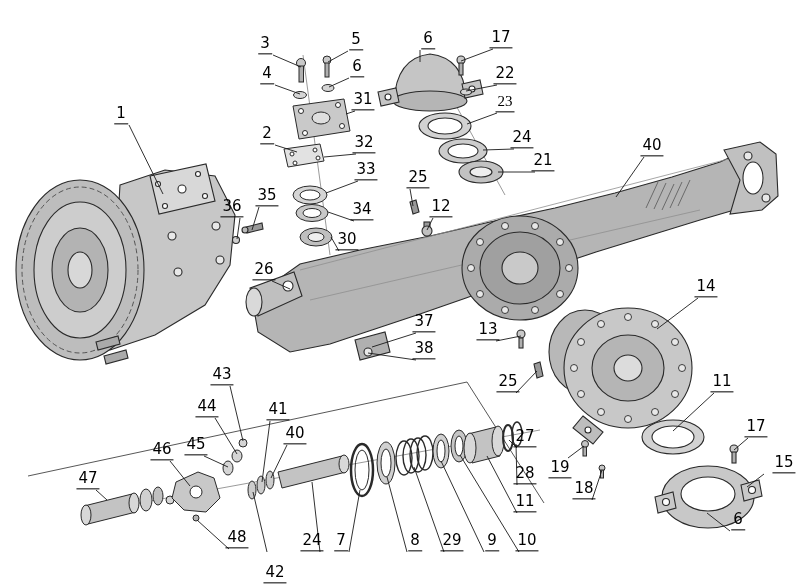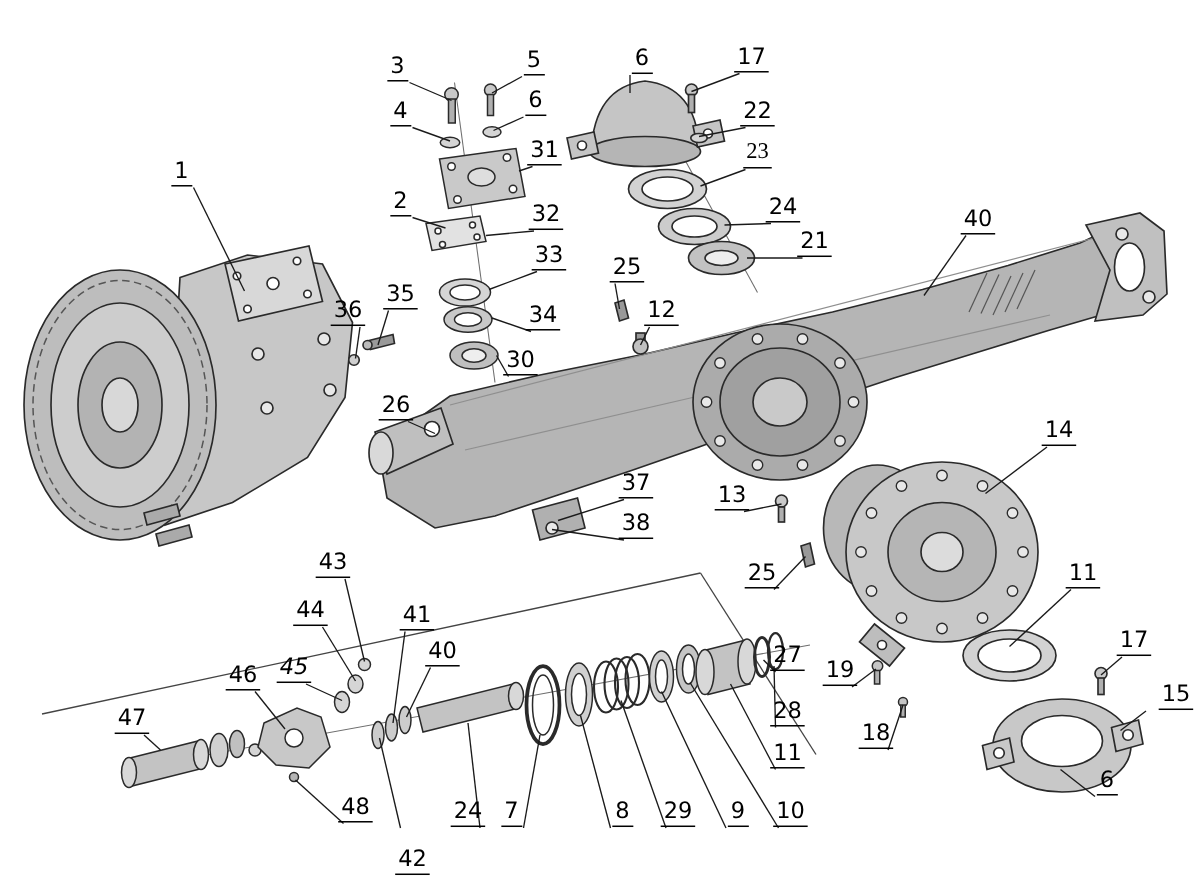--- a/index.html
+++ b/index.html
@@ -320,24 +320,24 @@
       <div class="callout" style="left: 424px; top: 325px;">37</div>
       <div class="callout" style="left: 488px; top: 333px;">13</div>
       <div class="callout" style="left: 424px; top: 352px;">38</div>
       <div class="callout" style="left: 508px; top: 385px;">25</div>
       <div class="callout" style="left: 222px; top: 378px;">43</div>
       <div class="callout" style="left: 722px; top: 385px;">11</div>
       <div class="callout" style="left: 207px; top: 410px;">44</div>
       <div class="callout" style="left: 278px; top: 413px;">41</div>
       <div class="callout" style="left: 295px; top: 437px;">40</div>
       <div class="callout" style="left: 525px; top: 440px;">27</div>
-      <div class="callout" style="left: 560px; top: 450px; text-align: center;">19</div>
+      <div class="callout" style="left: 560px; top: 471px; text-align: center;">19</div>
       <div class="callout" style="left: 756px; top: 430px;">17</div>
       <div class="callout" style="left: 162px; top: 453px;">46</div>
-      <div class="callout" style="left: 196px; top: 448px; font-style: italic;">45</div>
+      <div class="callout" style="left: 196px; top: 448px;">45</div>
       <div class="callout" style="left: 525px; top: 477px;">28</div>
       <div class="callout" style="left: 772px; top: 466px; margin-left: 12px;">15</div>
       <div class="callout" style="left: 584px; top: 492px;">18</div>
       <div class="callout" style="left: 525px; top: 505px;">11</div>
       <div class="callout" style="left: 88px; top: 482px;">47</div>
       <div class="callout" style="left: 738px; top: 523px;">6</div>
       <div class="callout" style="left: 237px; top: 541px;">48</div>
       <div class="callout" style="left: 275px; top: 544px; margin-top: 32px;">42</div>
       <div class="callout" style="left: 312px; top: 544px;">24</div>
       <div class="callout" style="left: 341px; top: 544px;">7</div>

